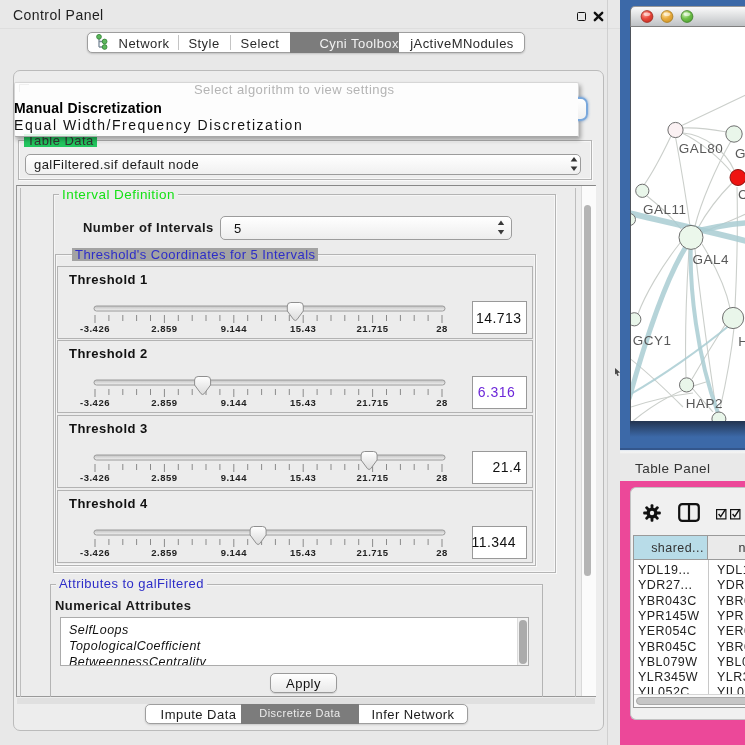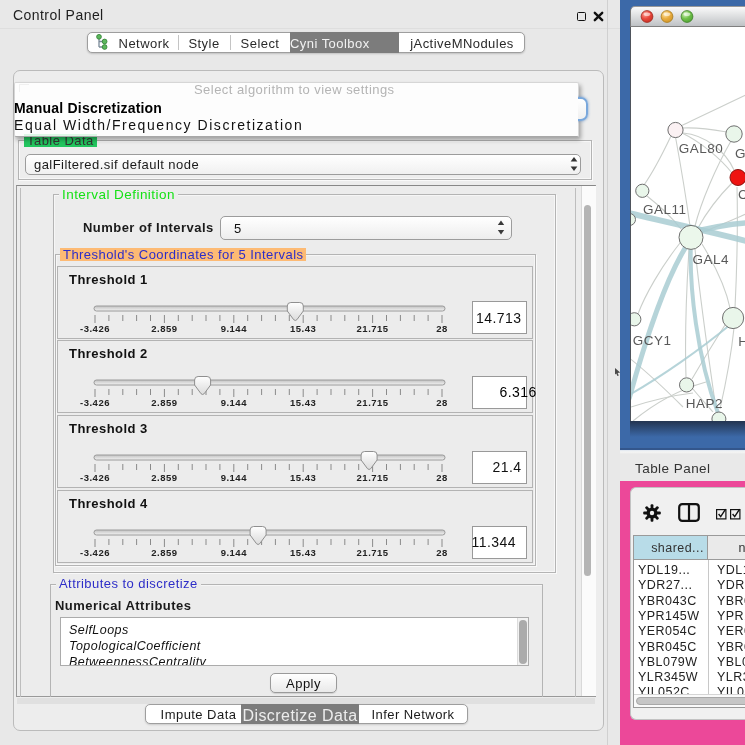--- a/index.html
+++ b/index.html
@@ -30,21 +30,21 @@
     <circle cx="3" cy="2.8" r="2.4" fill="#5cb85c" stroke="#2e7d32" stroke-width="0.8"></circle>
     <circle cx="8.6" cy="7.5" r="2.4" fill="#5cb85c" stroke="#2e7d32" stroke-width="0.8"></circle>
     <circle cx="8.6" cy="13" r="2.4" fill="#5cb85c" stroke="#2e7d32" stroke-width="0.8"></circle>
   </svg>
   <div class="abs" style="left:110px;top:35.5px;width:68px;text-align:center;font-size:13px;color:#2a2a2a;">Network</div>
   <div class="abs" style="left:178px;top:34.5px;width:1px;height:15px;background:#c4c4c4;"></div>
   <div class="abs" style="left:178px;top:35.5px;width:52px;text-align:center;font-size:13px;color:#2a2a2a;">Style</div>
   <div class="abs" style="left:230px;top:34.5px;width:1px;height:15px;background:#c4c4c4;"></div>
   <div class="abs" style="left:230px;top:35.5px;width:60px;text-align:center;font-size:13px;color:#2a2a2a;">Select</div>
   <div class="abs" style="left:290px;top:31.5px;width:109px;height:21px;background:#7c7c7c;"></div>
-  <div class="abs" style="left:290px;top:35.5px;width:109px;text-align:left;font-size:13px;color:#f2f2f2;">Cyni Toolbox</div>
+  <div class="abs" style="left:290px;top:35.5px;width:109px;text-align:right;font-size:13px;color:#f2f2f2;padding-left:28px;">Cyni Toolbox</div>
   <div class="abs" style="left:399px;top:35.5px;width:126px;text-align:center;font-size:13px;color:#2a2a2a;">jActiveMNodules</div>
 
   <div class="abs" style="left:13px;top:70px;width:591px;height:661px;background:#ededed;border:1px solid #bbb;border-radius:7px;"></div>
 
   <div class="abs etched" style="left:18px;top:140px;width:574px;height:40px;"></div>
   <div class="grpTitle" style="left:24px;top:134px;font-size:13px;color:#333;">Table Data</div>
   <div class="abs" style="left:25px;top:153.5px;width:556px;height:21.5px;border:1px solid #9c9c9c;border-radius:5px;background:linear-gradient(#ffffff,#f0f0f0);"></div>
   <div class="abs" style="left:34px;top:157px;font-size:13px;color:#1a1a1a;">galFiltered.sif default node</div>
   <svg class="abs" style="left:569px;top:156px;" width="10" height="16" viewBox="0 0 10 16">
     <path d="M5 1 L8.4 5.6 L1.6 5.6 Z" fill="#333"></path>
@@ -63,21 +63,21 @@
 
   <div class="abs" style="left:83px;top:220px;font-size:13px;font-weight:bold;color:#1a1a1a;">Number of Intervals</div>
   <div class="abs" style="left:220px;top:215.5px;width:292px;height:24px;border:1px solid #9c9c9c;border-radius:5px;background:linear-gradient(#ffffff,#ededed);"></div>
   <div class="abs" style="left:234px;top:220.5px;font-size:13px;color:#111;">5</div>
   <svg class="abs" style="left:497px;top:220px;" width="8" height="15" viewBox="0 0 8 15">
     <path d="M4 0.5 L7.2 5 L0.8 5 Z" fill="#3a3a3a"></path>
     <path d="M4 14.5 L7.2 10 L0.8 10 Z" fill="#3a3a3a"></path>
   </svg>
 
   <div class="abs etched" style="left:55px;top:254px;width:481px;height:312px;background:#ececec;"></div>
-  <div class="grpTitle" style="left:60px;top:247.5px;font-size:13px;color:#2d2dc8;background:#fdba74;">Threshold's Coordinates for 5 Intervals</div>
+  <div class="grpTitle" style="left:72px;top:247.5px;font-size:13px;color:#2d2dc8;background:#a3a3a3;">Threshold's Coordinates for 5 Intervals</div>
 
   <div class="abs" style="left:57px;top:265.5px;width:476px;height:73px;border:1px solid #b3b3b3;">
     <div style="position:absolute;left:11px;top:5px;font-size:13px;font-weight:bold;color:#111;">Threshold 1</div>
     <svg style="position:absolute;left:0;top:0;" width="476" height="73" viewBox="0 0 476 73">
       <defs>
         <linearGradient id="trk1" x1="0" y1="0" x2="0" y2="1">
           <stop offset="0" stop-color="#c2c2c2"></stop>
               <stop offset="1" stop-color="#f2f2f2"></stop>
         </linearGradient>
         <linearGradient id="thm1" x1="0" y1="0" x2="0" y2="1">
@@ -172,21 +172,21 @@
           <text x="106.4" y="64.5" font-size="9.5" font-weight="bold" fill="#222" text-anchor="middle" font-family="Liberation Sans">2.859</text>
           <text x="175.8" y="64.5" font-size="9.5" font-weight="bold" fill="#222" text-anchor="middle" font-family="Liberation Sans">9.144</text>
           <text x="245.2" y="64.5" font-size="9.5" font-weight="bold" fill="#222" text-anchor="middle" font-family="Liberation Sans">15.43</text>
           <text x="314.6" y="64.5" font-size="9.5" font-weight="bold" fill="#222" text-anchor="middle" font-family="Liberation Sans">21.715</text>
           <text x="384.0" y="64.5" font-size="9.5" font-weight="bold" fill="#222" text-anchor="middle" font-family="Liberation Sans">28</text>
       <g transform="translate(144.6,44.5)">
         <path d="M-8,-5.5 Q-8,-9 -4.5,-9 L4.5,-9 Q8,-9 8,-5.5 L8,-0.5 L1.6,8.2 Q0,9.8 -1.6,8.2 L-8,-0.5 Z" fill="url(#thm2)" stroke="#8f8f8f" stroke-width="1"></path>
       </g>
     </svg>
     <div style="position:absolute;left:413.5px;top:34.5px;width:55.5px;height:33px;background:#fff;border:1px solid #999;"></div>
-    <div style="position:absolute;left:413.5px;top:43px;width:50px;text-align:left;font-size:14px;color:#000000;padding-left:28px;">6.316</div>
+    <div style="position:absolute;left:413.5px;top:43px;width:50px;text-align:center;font-size:14px;color:#6d28d9;">6.316</div>
   </div>
 
   <div class="abs" style="left:57px;top:415.0px;width:476px;height:73px;border:1px solid #b3b3b3;">
     <div style="position:absolute;left:11px;top:5px;font-size:13px;font-weight:bold;color:#111;">Threshold 3</div>
     <svg style="position:absolute;left:0;top:0;" width="476" height="73" viewBox="0 0 476 73">
       <defs>
         <linearGradient id="trk3" x1="0" y1="0" x2="0" y2="1">
           <stop offset="0" stop-color="#c2c2c2"></stop>
               <stop offset="1" stop-color="#f2f2f2"></stop>
         </linearGradient>
@@ -286,38 +286,38 @@
           <text x="384.0" y="64.5" font-size="9.5" font-weight="bold" fill="#222" text-anchor="middle" font-family="Liberation Sans">28</text>
       <g transform="translate(200.1,44.5)">
         <path d="M-8,-5.5 Q-8,-9 -4.5,-9 L4.5,-9 Q8,-9 8,-5.5 L8,-0.5 L1.6,8.2 Q0,9.8 -1.6,8.2 L-8,-0.5 Z" fill="url(#thm4)" stroke="#8f8f8f" stroke-width="1"></path>
       </g>
     </svg>
     <div style="position:absolute;left:413.5px;top:34.5px;width:55.5px;height:33px;background:#fff;border:1px solid #999;"></div>
     <div style="position:absolute;left:413.5px;top:43px;width:50px;font-size:14px;color:#111;">11.344</div>
   </div>
 
   <div class="abs" style="left:50px;top:583.5px;width:493px;height:113px;border:1px solid #b4b4b4;border-bottom:none;box-shadow:inset 0 1px 0 rgba(255,255,255,0.55);"></div>
-  <div class="grpTitle" style="left:56px;top:577px;font-size:13px;color:#2d2dc8;background:#ececec;">Attributes to discretize</div>
+  <div class="grpTitle" style="left:56px;top:577px;font-size:13px;color:#2d2dc8;background:#ececec;">Attributes to galFiltered</div>
   <div class="abs" style="left:55px;top:597.5px;font-size:13px;font-weight:bold;color:#1a1a1a;">Numerical Attributes</div>
   <div class="abs" style="left:59.5px;top:617px;width:469.5px;height:49px;background:#fff;border:1px solid #ababab;overflow:hidden;font-style:italic;">
     <div style="position:absolute;left:8.5px;top:5px;font-size:12.5px;color:#111;">SelfLoops</div>
     <div style="position:absolute;left:8.5px;top:21px;font-size:12.5px;color:#111;">TopologicalCoefficient</div>
     <div style="position:absolute;left:8.5px;top:37px;font-size:12.5px;color:#111;">BetweennessCentrality</div>
     <div style="position:absolute;right:0;top:0;width:11.5px;height:49px;background:#f2f2f2;border-left:1px solid #dcdcdc;"></div>
     <div style="position:absolute;right:1.5px;top:2px;width:8px;height:44px;background:#ababab;border-radius:4px;"></div>
   </div>
 
   <div class="abs" style="left:17px;top:697.5px;width:578px;height:6px;background:#e0e0e0;"></div>
   <div class="abs" style="left:270px;top:672.5px;width:67px;height:20.5px;background:linear-gradient(#ffffff,#e9e9e9);border:1px solid #9a9a9a;border-radius:5px;box-shadow:0 1px 1px rgba(0,0,0,0.12);"></div>
   <div class="abs" style="left:270px;top:675.5px;width:67px;text-align:center;font-size:13px;color:#111;">Apply</div>
 
   <div class="abs" style="left:144.5px;top:703.5px;width:323px;height:20.5px;background:#fff;border:1px solid #9e9e9e;border-radius:5px;box-shadow:0 1px 2px rgba(0,0,0,0.15);"></div>
   <div class="abs" style="left:153px;top:707px;width:91px;text-align:center;font-size:13px;color:#1a1a1a;">Impute Data</div>
   <div class="abs" style="left:241px;top:703.5px;width:118px;height:20.5px;background:#7c7c7c;"></div>
-  <div class="abs" style="left:241px;top:707px;width:118px;text-align:center;font-size:16px;color:#ededed;">Discretize Data</div>
+  <div class="abs" style="left:241px;top:707px;width:118px;text-align:center;font-size:11px;color:#ededed;">Discretize Data</div>
   <div class="abs" style="left:359px;top:707px;width:108px;text-align:center;font-size:13px;color:#1a1a1a;">Infer Network</div>
 
   <div class="abs" style="left:607px;top:0;width:1px;height:745px;background:#d0d0d0;"></div>
   <svg class="abs" style="left:613.5px;top:368px;" width="7" height="8" viewBox="0 0 7 8">
         <path d="M1 0 L6.2 4.6 L3.6 4.9 L4.8 7.4 L3.4 8 L2.3 5.4 L1 6.6 Z" fill="#4a4a4a"></path>
       </svg>
 
   <div class="abs" style="left:19px;top:84px;width:10px;height:8px;border-left:1px solid #999;border-top:1px solid #999;"></div>
 
   <div class="abs" style="left:14px;top:82px;width:564.5px;height:54.5px;background:rgba(255,255,255,0.85);border:1px solid #d6d6d6;border-bottom:1px solid #a8a8a8;border-radius:2px;box-shadow:2px 3px 4px rgba(0,0,0,0.32);"></div>

